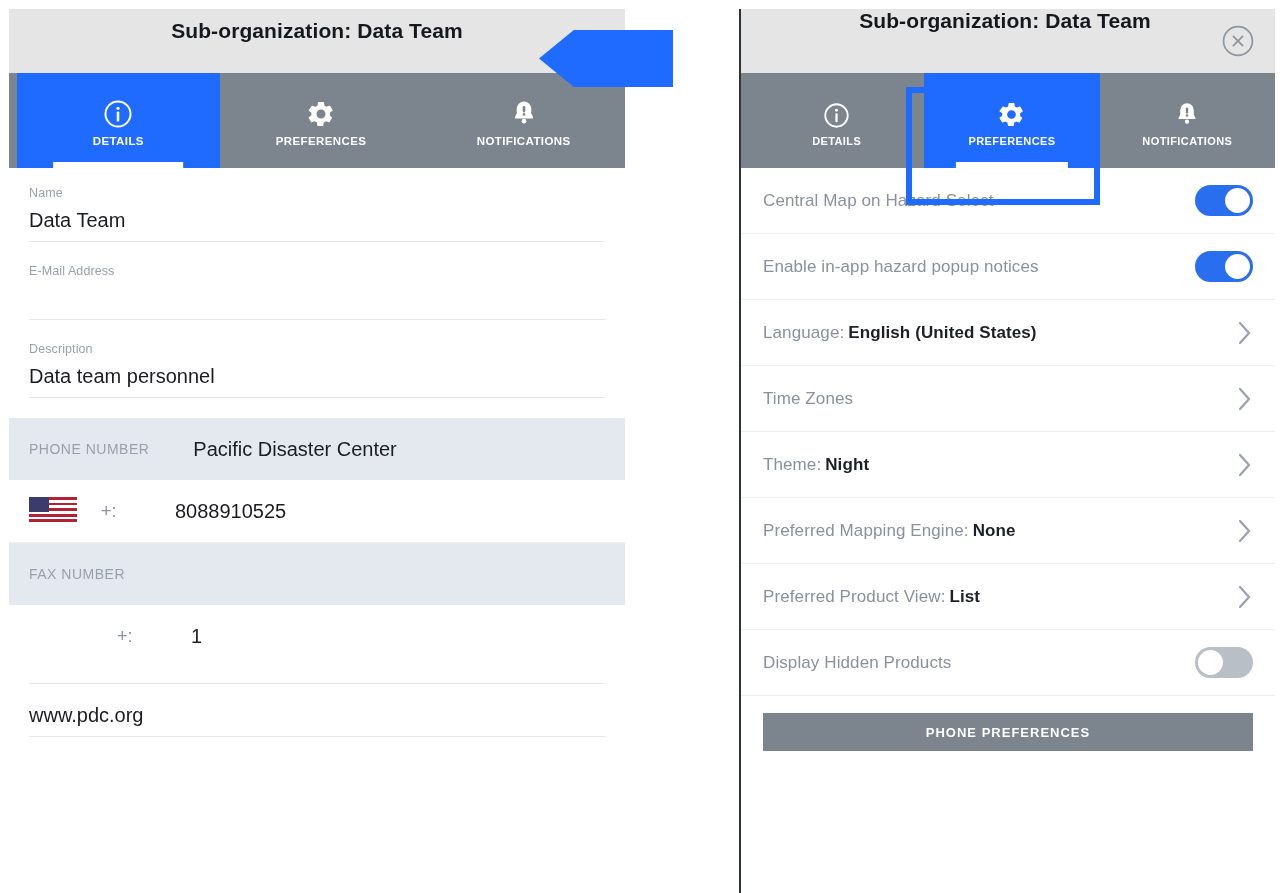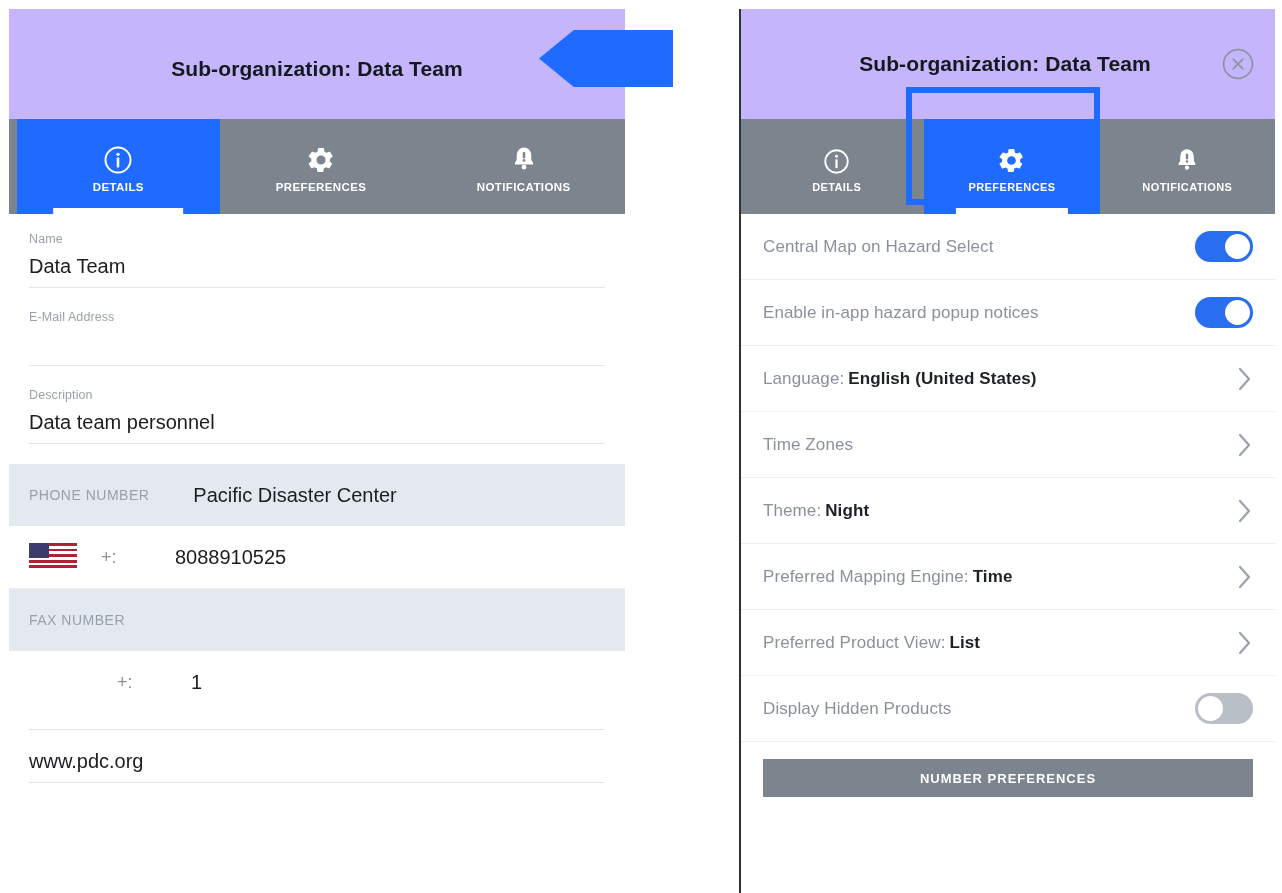--- a/index.html
+++ b/index.html
@@ -19,24 +19,23 @@
   #left-panel {
     position: absolute;
     left: 9px;
     top: 9px;
     width: 616px;
     height: 884px;
     background: #ffffff;
     overflow: hidden;
   }
   .panel-header {
-    height: 110px;
-    background: #c4b5fd;
-    display: flex;
-    align-items: center;
+    height: 64px;
+    background: #e5e5e5;
+    display: flex;
     justify-content: center;
     position: relative;
   }
   .panel-title {
     font-size: 21px;
     font-weight: bold;
     color: #15181c;
     letter-spacing: 0.1px;
   }
   #left-panel .panel-title {
@@ -480,21 +479,21 @@
     <div class="pref-row">
       <span class="pref-label"><span>Theme:</span><span class="pref-strong">Night</span></span>
       <span class="chevron">
         <svg width="16" height="26" viewBox="0 0 16 26">
             <path d="M3 3 L12 13 L3 23" stroke="#9aa1ab" stroke-width="2.2" fill="none" stroke-linecap="round" stroke-linejoin="round"></path>
           </svg>
       </span>
     </div>
 
     <div class="pref-row">
-      <span class="pref-label"><span>Preferred Mapping Engine:</span><span class="pref-strong">Time</span></span>
+      <span class="pref-label"><span>Preferred Mapping Engine:</span><span class="pref-strong">None</span></span>
       <span class="chevron">
         <svg width="16" height="26" viewBox="0 0 16 26">
             <path d="M3 3 L12 13 L3 23" stroke="#9aa1ab" stroke-width="2.2" fill="none" stroke-linecap="round" stroke-linejoin="round"></path>
           </svg>
       </span>
     </div>
 
     <div class="pref-row">
       <span class="pref-label"><span>Preferred Product View:</span><span class="pref-strong">List</span></span>
       <span class="chevron">
@@ -505,17 +504,17 @@
     </div>
 
     <div class="pref-row">
       <span class="pref-label">Display Hidden Products</span>
       <span class="toggle off">
           <span class="knob"></span>
         </span>
     </div>
 
     <div class="reset-wrap">
-      <button class="reset-btn">NUMBER PREFERENCES</button>
+      <button class="reset-btn">PHONE PREFERENCES</button>
     </div>
 
   </div>
 </div>
 
 </body></html>

